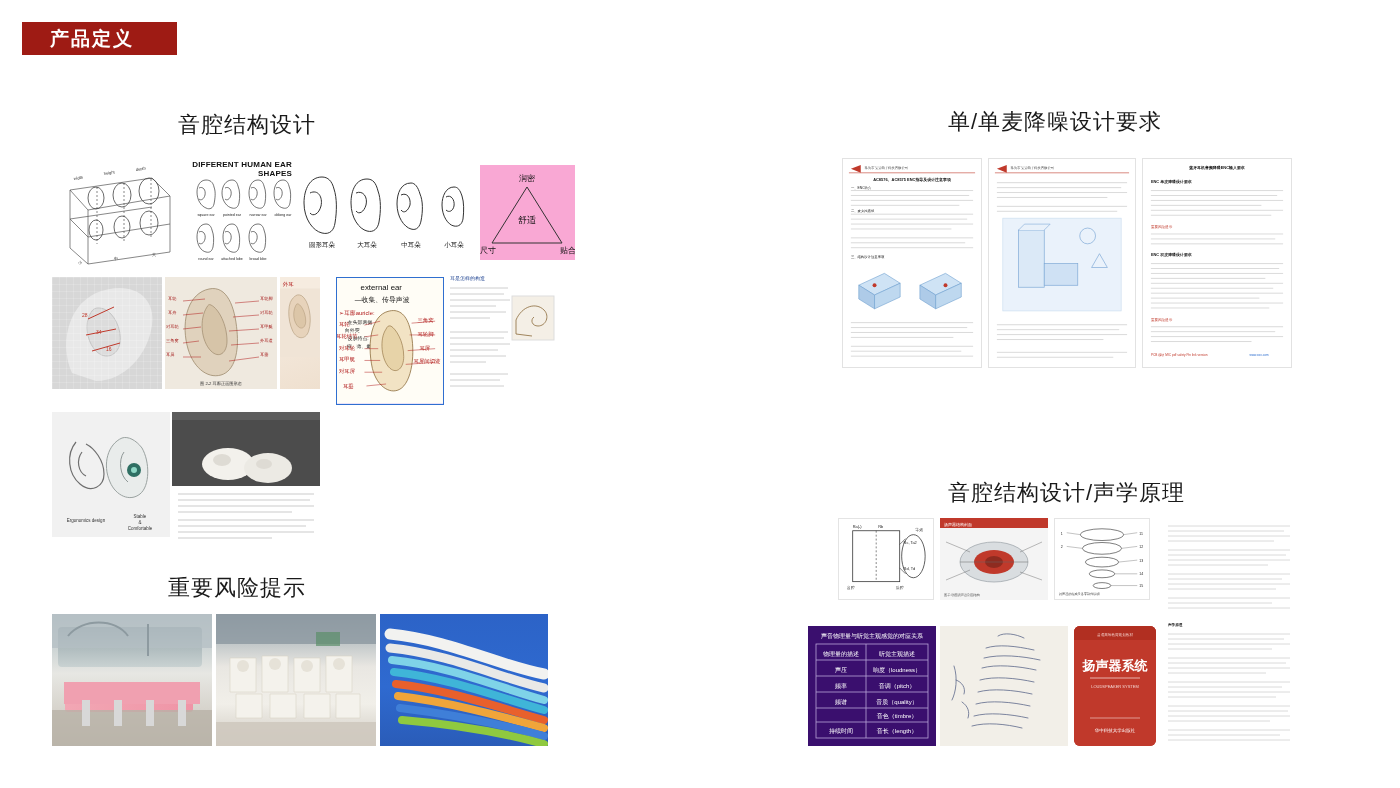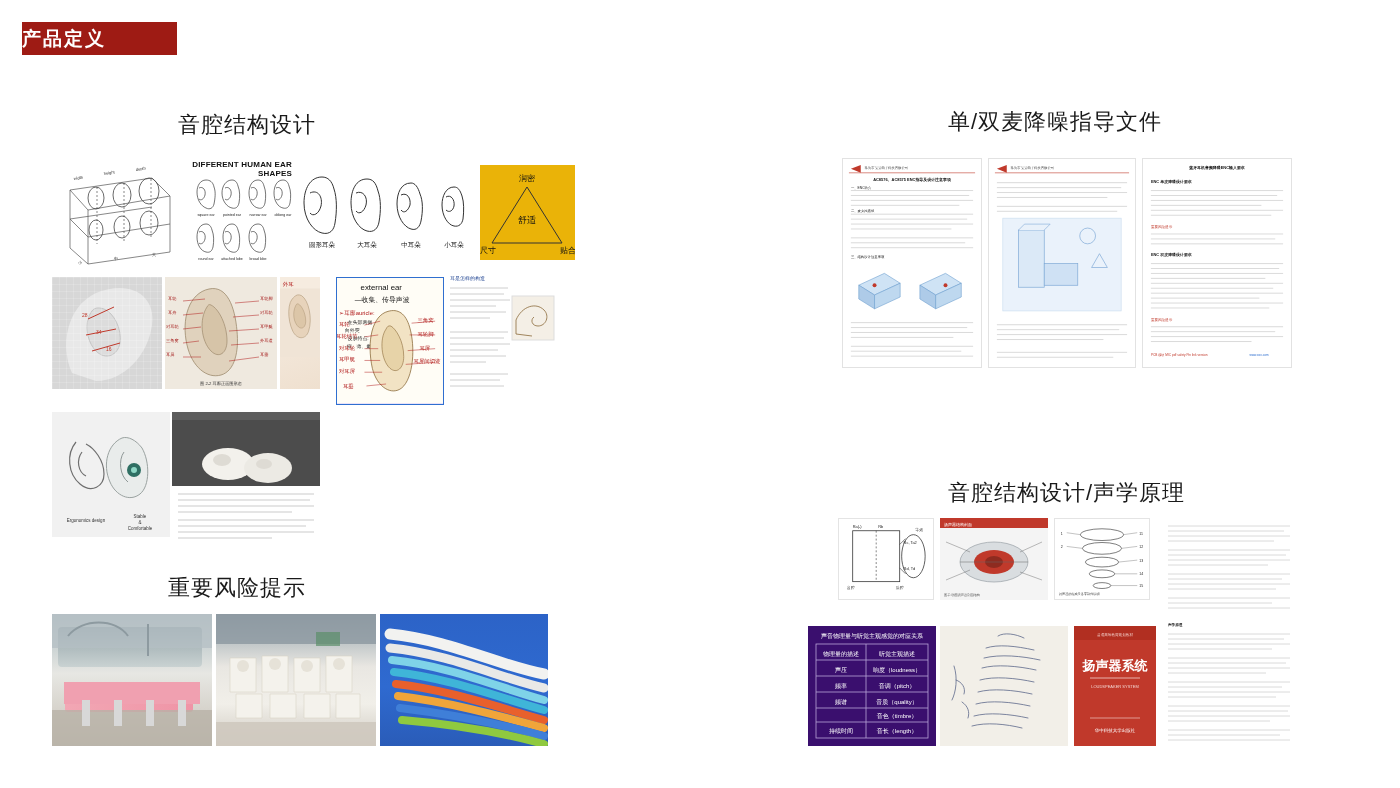--- a/index.html
+++ b/index.html
@@ -21,20 +21,21 @@
     position: absolute;
     left: 22px; top: 22px;
     width: 155px; height: 33px;
     background: #9e1b14;
     color: #ffffff;
     font-size: 19px;
     font-weight: bold;
     letter-spacing: 2px;
     display: flex;
     align-items: center;
+    padding-left: 28px;
   }
 
   
   .heading {
     position: absolute;
     font-size: 22px;
     color: #1a1a1a;
     letter-spacing: 1px;
     white-space: nowrap;
   }
@@ -111,21 +112,21 @@
 <body>
 
 <div id="page">
 
   <div class="tag">
     <span>产品定义</span>
   </div>
 
   <div id="h-ear" class="heading">音腔结构设计</div>
   <div id="h-silicone" class="heading">重要风险提示</div>
-  <div id="h-enc" class="heading">单/双麦降噪指导文件</div>
+  <div id="h-enc" class="heading">单/单麦降噪设计要求</div>
   <div id="h-acoustic" class="heading">音腔结构设计/声学原理</div>
 
   <div class="card wire-box" style="left:52px; top:160px; width:130px; height:110px;">
     <svg class="inner" viewBox="0 0 130 110">
       <g stroke="#555" stroke-width="0.7" fill="none">
         <path d="M18 30 L100 18 L118 36 L36 50 Z"></path>
         <path d="M18 30 L18 88 L36 104 L36 50"></path>
         <path d="M36 104 L118 92 L118 36"></path>
         <path d="M18 59 L100 47 M18 59 L36 77 M36 77 L118 64"></path>
         <path d="M45 27 L45 84 M72 23 L72 81 M99 19 L99 77" stroke-dasharray="2,2"></path>
@@ -195,21 +196,21 @@
       </g>
       <g fill="#111" font-size="6.5" font-family="Liberation Sans" text-anchor="middle">
         <text x="22" y="82">圆形耳朵</text>
         <text x="67" y="82">大耳朵</text>
         <text x="111" y="82">中耳朵</text>
         <text x="154" y="82">小耳朵</text>
       </g>
     </svg>
   </div>
 
-  <div class="card" style="left:480px; top:165px; width:95px; height:95px; background:#eab308;">
+  <div class="card" style="left:480px; top:165px; width:95px; height:95px; background:#f9a8d4;">
     <svg class="inner" viewBox="0 0 95 95">
       <polygon points="47,22 12,78 82,78" fill="none" stroke="#333" stroke-width="1"></polygon>
       <text x="47" y="16" font-size="8" fill="#111" text-anchor="middle" font-family="Liberation Sans">润密</text>
       <text x="47" y="58" font-size="9" fill="#111" text-anchor="middle" font-family="Liberation Sans">舒适</text>
       <text x="8" y="88" font-size="8" fill="#111" text-anchor="middle" font-family="Liberation Sans">尺寸</text>
       <text x="88" y="88" font-size="8" fill="#111" text-anchor="middle" font-family="Liberation Sans">贴合</text>
     </svg>
   </div>
 
   <div class="card ph-ear1" style="left:52px; top:277px; width:110px; height:112px;">
@@ -732,21 +733,21 @@
         <path d="M36 78 C50 74 72 76 90 80"></path>
         <path d="M34 90 C48 86 70 88 88 92"></path>
         <path d="M32 100 C46 96 66 98 82 102"></path>
         <path d="M14 40 C18 52 16 66 12 74"></path>
         <path d="M16 54 C22 56 26 62 24 68"></path>
         <path d="M22 76 C28 80 30 86 28 92"></path>
       </g>
     </svg>
   </div>
 
-  <div class="card book" style="left:1074px; top:626px; width:82px; height:120px;">
+  <div class="card book" style="left:1074px; top:626px; width:82px; height:120px;border-radius:6px;">
     <svg class="inner" viewBox="0 0 82 120">
       <rect width="82" height="120" fill="#c0392b"></rect>
       <rect x="0" y="0" width="82" height="14" fill="#b12f21"></rect>
       <text x="41" y="10" font-size="3.6" fill="#f0c8c2" text-anchor="middle" font-family="Liberation Sans">普通高等教育规划教材</text>
       <text x="41" y="44" font-size="13" fill="#ffffff" text-anchor="middle" font-weight="bold" font-family="Liberation Sans">扬声器系统</text>
       <path d="M16 52 H66" stroke="#e8b3ad" stroke-width="1"></path>
       <text x="41" y="62" font-size="4" fill="#f3d3cf" text-anchor="middle" font-family="Liberation Sans">LOUDSPEAKER SYSTEM</text>
       <path d="M16 92 H66" stroke="#e8b3ad" stroke-width="0.8"></path>
       <text x="41" y="106" font-size="4.5" fill="#ffffff" text-anchor="middle" font-family="Liberation Sans">华中科技大学出版社</text>
     </svg>

